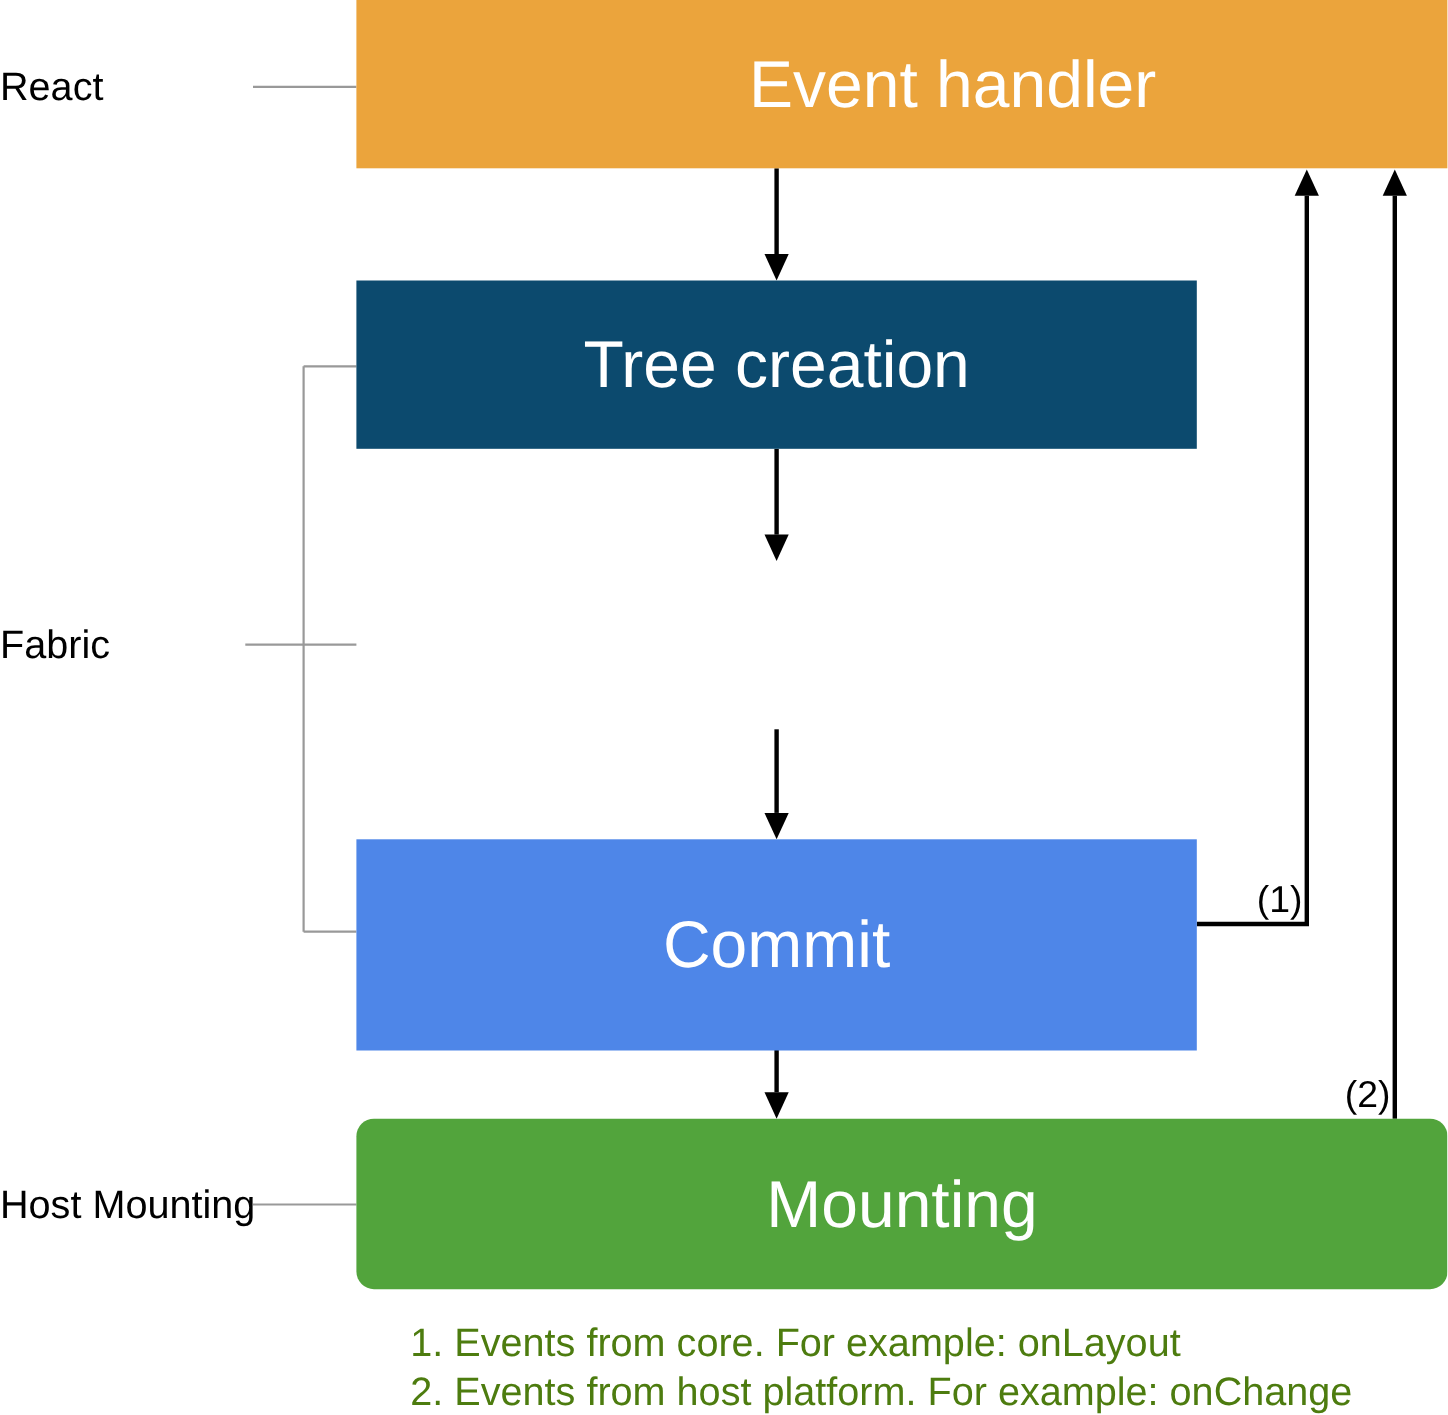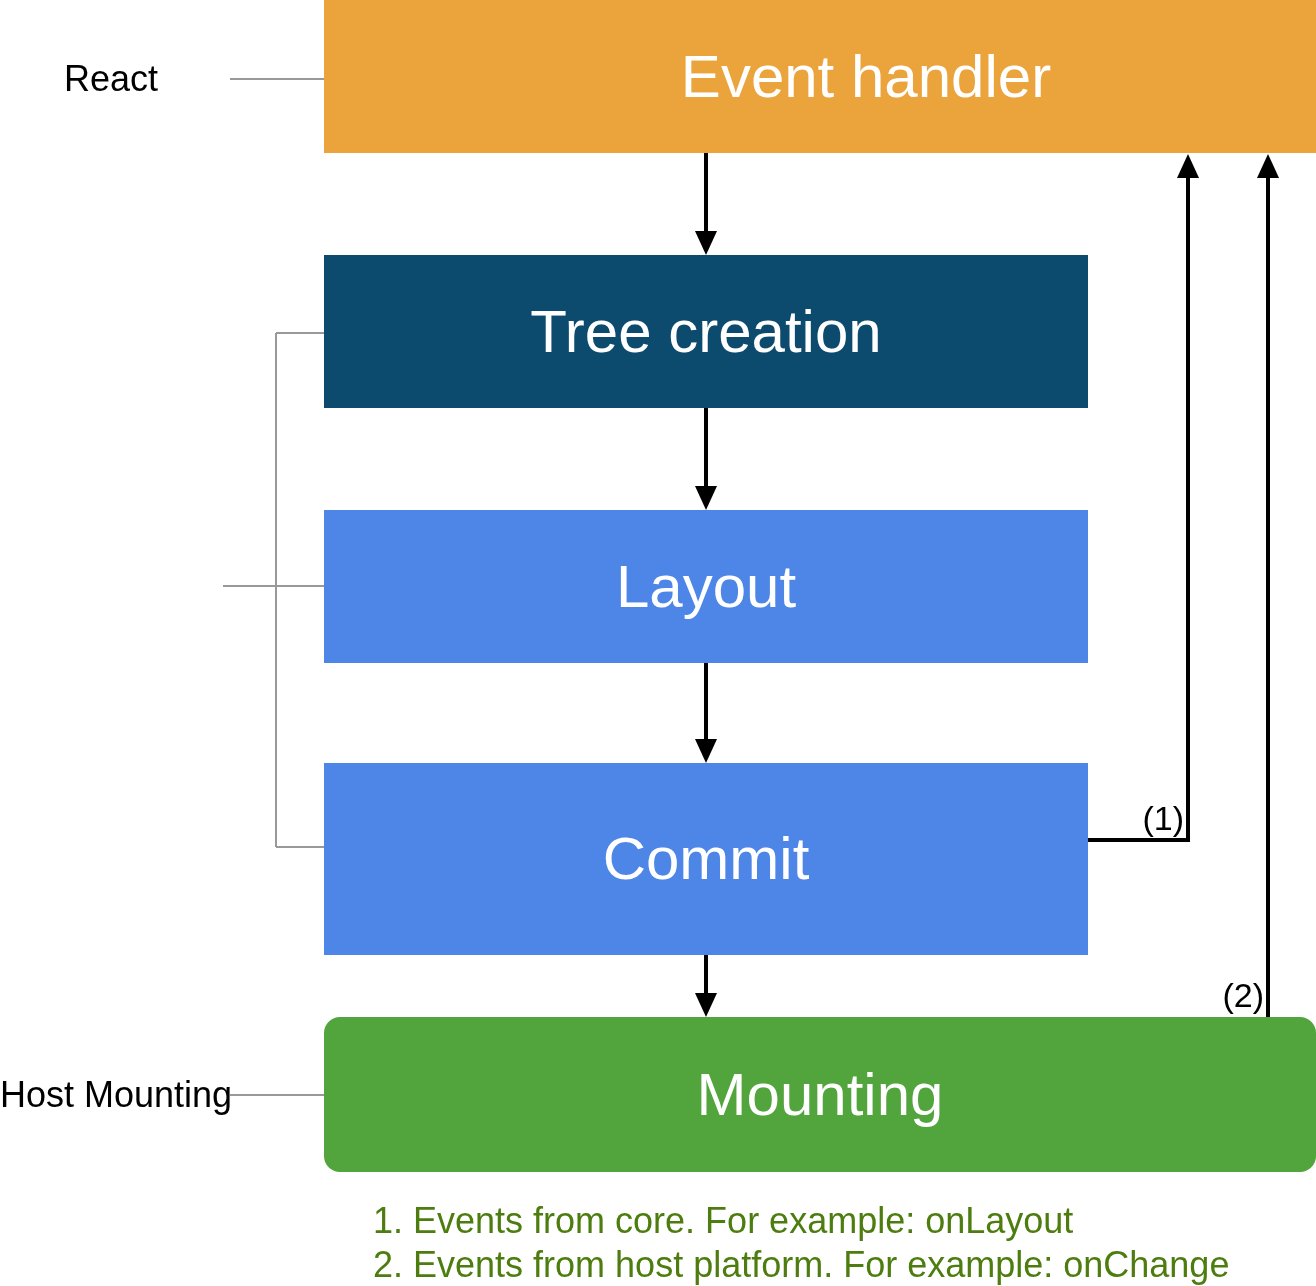--- a/index.html
+++ b/index.html
@@ -29,21 +29,21 @@
   #box-tree-creation { left: 324px; top: 255px;  width: 764px; height: 153px; }
   #box-layout        { left: 324px; top: 510px;  width: 764px; height: 153px; }
   #box-commit        { left: 324px; top: 763px;  width: 764px; height: 192px; }
   #box-mounting      { left: 324px; top: 1017px; width: 992px; height: 155px; }
 
   .side-label {
     position: absolute;
     color: #000000;
     font-size: 36px;
     line-height: 42px;
-    text-align: center;
+    text-align: left;
     white-space: nowrap;
   }
   #label-react         { left: 0;   top: 58px;   width: 222px; }
   #label-fabric        { left: 0;   top: 565px;  width: 215px; }
   #label-host-platform { left: 0;   top: 1074px; width: 222px; }
 
   .arrow-note {
     position: absolute;
     color: #000000;
     font-size: 34px;
@@ -131,33 +131,31 @@
   </svg>
 
   <div class="box" id="box-event-handler" style="background-color: rgb(235, 164, 60);">
     <span>Event handler</span>
   </div>
 
   <div class="box" id="box-tree-creation" style="background-color: #0c4a6e;">
     <span>Tree creation</span>
   </div>
 
-  <div class="box" id="box-layout" style="background-color: rgb(78, 134, 232);">
-    <span>Layout</span>
-  </div>
 
   <div class="box" id="box-commit" style="background-color: rgb(78, 134, 232);">
     <span>Commit</span>
   </div>
 
   <div class="box" id="box-mounting" style="background-color: rgb(82, 164, 60); border-radius: 16px;">
     <span>Mounting</span>
   </div>
 
   <div class="side-label" id="label-react">React</div>
+  <div class="side-label" id="label-fabric">Fabric</div>
   <div class="side-label" id="label-host-platform">Host Mounting</div>
 
   <div class="arrow-note" id="note-1">(1)</div>
   <div class="arrow-note" id="note-2">(2)</div>
 
   <div id="footnotes">
     <div>1. Events from core. For example: onLayout</div>
     <div>2. Events from host platform. For example: onChange</div>
   </div>
 

